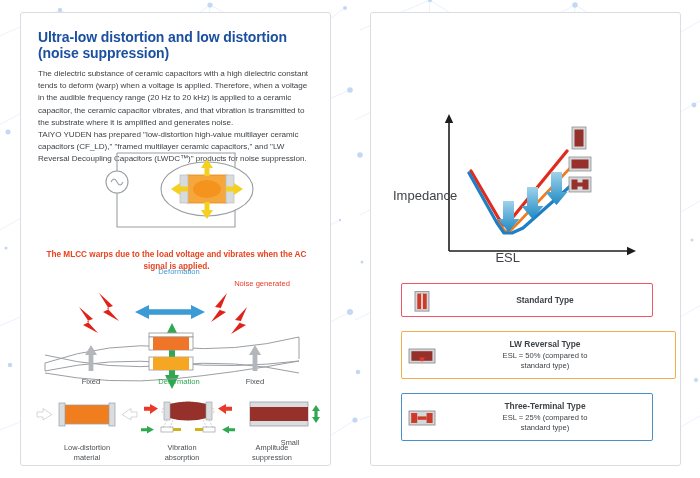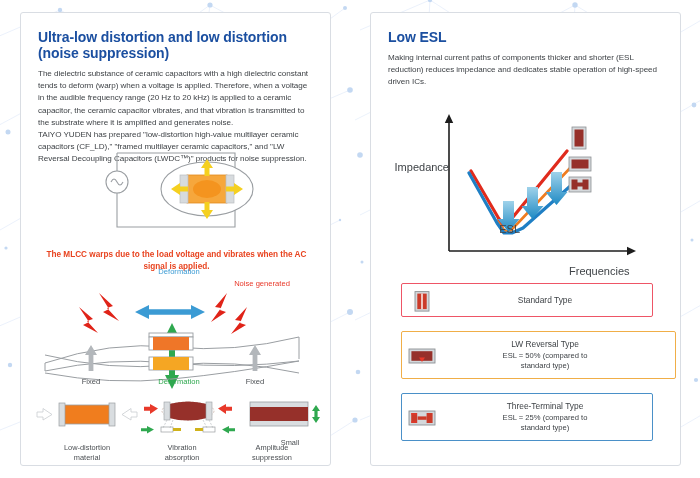--- a/index.html
+++ b/index.html
@@ -51,23 +51,23 @@
   .lbl-blue{font-size:7.6px;color:#3b9bd4;text-align:center;}
   .lbl-green{font-size:7.6px;color:#2fa84f;text-align:center;}
   .lbl-red{font-size:7.6px;color:#e8392a;text-align:center;}
   .subcap{font-size:7.4px;color:#4a4e52;text-align:center;line-height:10px;white-space:pre-line;}
   .legend-box{
     position:absolute;
     box-sizing:border-box;
     border-radius:2px;
     background:#fff;
   }
-  .legend-title{font-size:8.4px;color:#3f4347;text-align:center;line-height:11px;}
+  .legend-title{font-size:8.4px;color:#3f4347;text-align:center;line-height:11px;font-weight:bold;}
   .legend-sub{font-size:7.6px;color:#3f4347;text-align:center;line-height:9.6px;white-space:pre-line;}
-  .axis-lbl{font-size:11px;color:#3f4347;}
+  .axis-lbl{font-size:13px;color:#3f4347;margin-top:27px;}
 </style>
 </head>
 <body>
 
 <svg id="bgpattern" viewBox="0 0 700 478">
   <g stroke="#e6eefa" stroke-width="0.8" fill="none">
     <path d="M-10 40 L60 10 L140 55 L210 5 L290 48 L345 8"></path>
     <path d="M-10 130 L55 95 L135 140 L200 80 L280 120 L350 90"></path>
     <path d="M0 230 L70 190 L120 250 L190 210 L260 260 L340 220"></path>
     <path d="M-10 330 L60 300 L130 345 L205 305 L275 350 L350 312"></path>
@@ -264,24 +264,20 @@
   <div class="subcap" style="position:absolute;top:430px;left:20px;width:92px;">Low-distortion
 material</div>
   <div class="subcap" style="position:absolute;top:430px;left:205px;width:92px;">Amplitude
 suppression</div>
   <div class="subcap" style="position:absolute;top:430px;left:115px;width:92px;">Vibration
 absorption</div>
 </div>
 
 <div class="card" id="card-right">
 
-  <div class="inner">
-    <h2 class="card-title">Low ESL</h2>
-    <p class="card-body" style="margin-top:7px;">Making internal current paths of components thicker and shorter (ESL reduction) reduces impedance and dedicates stable operation of high-speed driven ICs.</p>
-  </div>
 
   <svg class="fig" style="top:96px;width:311px;height:170px;" viewBox="0 0 311 170">
 
     <g stroke="#1d1d1d" stroke-width="1.6" fill="none">
       <path d="M78 12 L78 142"></path>
       <path d="M78 142 L258 142"></path>
     </g>
     <path d="M78 5 l-4.2 9 h8.4 Z" fill="#1d1d1d"></path>
     <path d="M265 142 l-9 -4.2 v8.4 Z" fill="#1d1d1d"></path>
 

